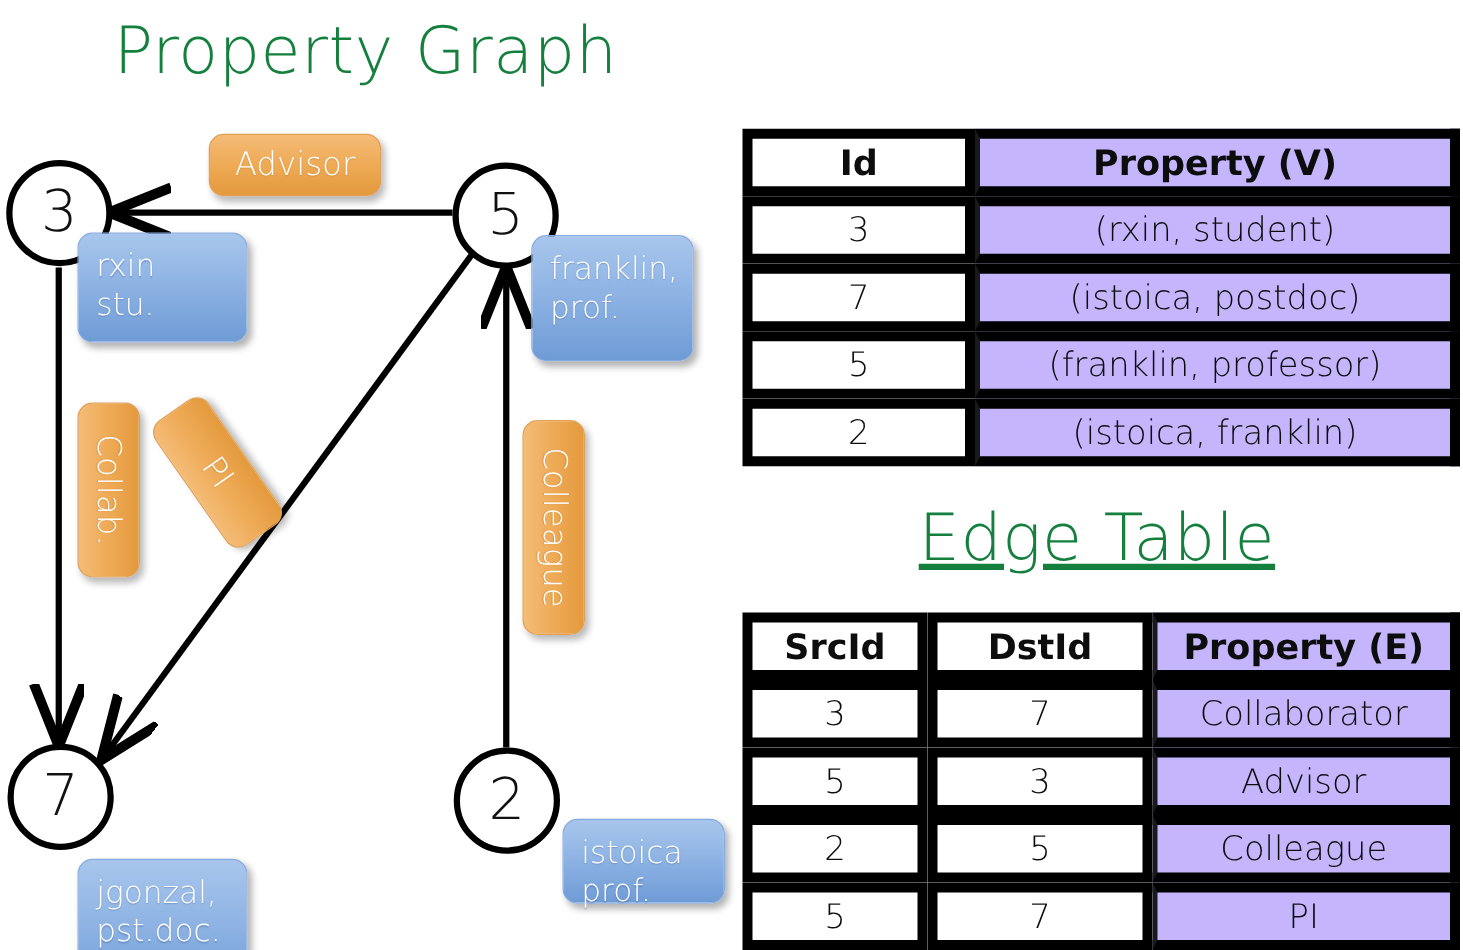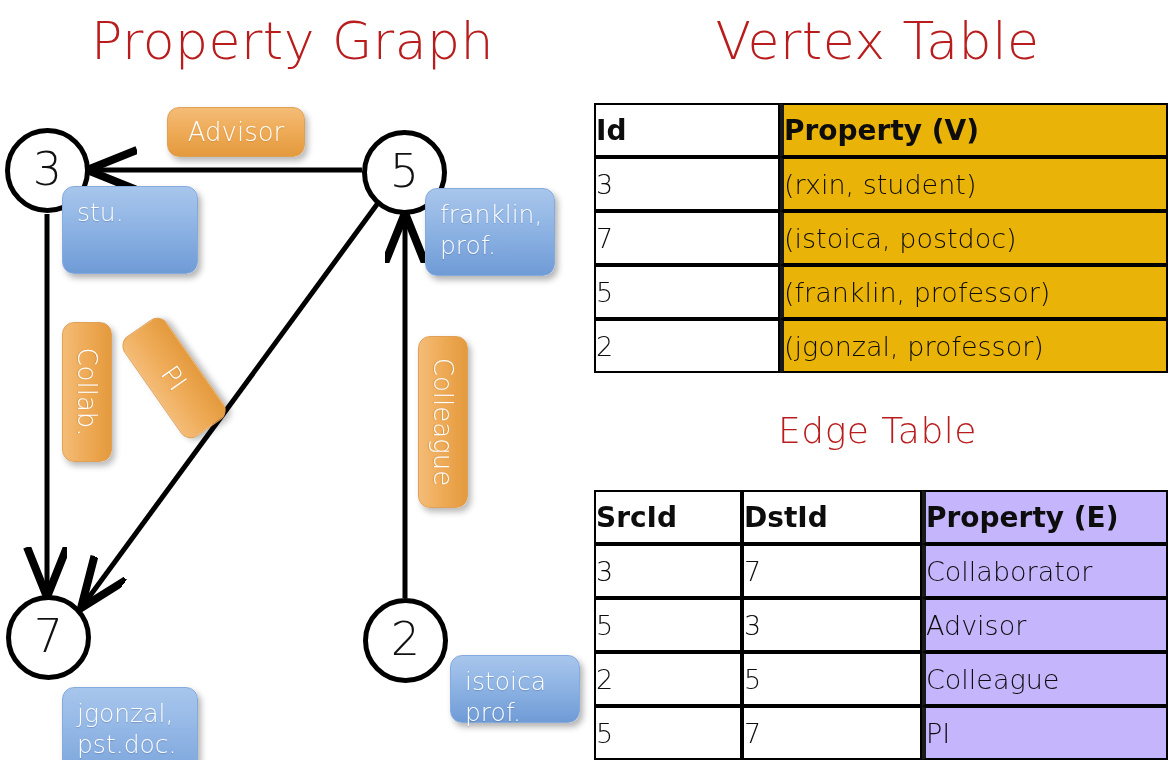--- a/index.html
+++ b/index.html
@@ -8,27 +8,27 @@
     font-family:"Liberation Sans", sans-serif;
     color:#000;
   }
   .stage{position:absolute;left:0;top:0;width:1170px;height:760px;}
 
   
   .title{
     position:absolute;text-align:center;
     font-family:"DejaVu Sans", sans-serif;
     font-weight:300;
-    color:#b91c1c;
+    color:#15803d;
     letter-spacing:0.5px;
     white-space:nowrap;
   }
   #title-property-graph{left:0;top:10px;width:585px;font-size:52px;line-height:62px;}
   #title-vertex-table{left:585px;top:10px;width:585px;font-size:52px;line-height:62px;}
-  #title-edge-table{left:585px;top:400px;width:585px;font-size:36px;line-height:62px;}
+  #title-edge-table{left:585px;top:400px;width:585px;font-size:52px;line-height:62px;text-decoration:underline;}
 
   
   #graph-svg{position:absolute;left:0;top:0;width:585px;height:760px;}
 
   
   .node{
     position:absolute;border-radius:50%;
     background:#ffffff;border:5px solid #000;
     box-sizing:border-box;
     display:flex;align-items:center;justify-content:center;
@@ -70,32 +70,32 @@
   }
   .obox .lbl{white-space:nowrap;font-size:26px;line-height:26px;}
   .obox.vert{
     background:linear-gradient(90deg,#f4bc77 0%,#eeaa56 50%,#e49a3d 100%);
   }
   .obox.vert .lbl{transform:rotate(90deg);}
 
   
   .tbl{position:absolute;border-collapse:separate;border-spacing:0;}
   .tbl td,.tbl th{
-    border:2px solid #000000;
+    border:8px solid #000000;
     font-family:"DejaVu Sans", sans-serif;
     font-weight:300;
     font-size:27px;
-    text-align:left;
+    text-align:center;
     color:#0d0d0d;
     padding:0;
     box-sizing:border-box;
     background:#ffffff;
   }
   .tbl th{font-weight:700;font-size:28px;}
-  .tbl .blue{background:#eab308;}
+  .tbl .blue{background:#c4b5fd;}
   .tbl .orange{background:#c4b5fd;}
   .tbl .sep{border-left:4px solid #1a1a1a;}
 
   #vertex-table{left:594px;top:103px;}
   #vertex-table td,#vertex-table th{height:54px;}
   #vertex-table .c-id{width:186px;}
   #vertex-table .c-prop{width:388px;}
 
   #edge-table{left:594px;top:490px;}
   #edge-table td,#edge-table th{height:54px;}
@@ -103,21 +103,20 @@
   #edge-table .c-dst{width:180px;}
   #edge-table .c-prop{width:246px;}
 </style>
 </head>
 <body>
 
 <div class="stage">
 
   <div class="title" id="title-property-graph">Property Graph</div>
 
-  <div class="title" id="title-vertex-table">Vertex Table</div>
 
   <div class="title" id="title-edge-table">Edge Table</div>
 
   <svg id="graph-svg" viewBox="0 0 585 760" xmlns="http://www.w3.org/2000/svg">
     <defs>
       <marker id="ah" markerWidth="12" markerHeight="12" refX="9" refY="4" orient="auto" markerUnits="strokeWidth">
         <path d="M0,0 L10,4 L0,8" fill="none" stroke="#000" stroke-width="1.6"></path>
       </marker>
     </defs>
 
@@ -140,24 +139,25 @@
 
   <div class="node" id="node-7" style="left:6px;top:595px;width:85px;height:85px;">
     <span>7</span>
   </div>
 
   <div class="node" id="node-2" style="left:363px;top:598px;width:85px;height:85px;">
     <span>2</span>
   </div>
 
   <div class="pbox" style="left:62px;top:186px;width:136px;height:88px;">
+    <div>rxin</div>
     <div>stu.</div>
   </div>
 
-  <div class="pbox" style="left:425px;top:188px;width:130px;height:88px;">
+  <div class="pbox" style="left:425px;top:188px;width:130px;height:101px;">
     <div>franklin,</div>
     <div>prof.</div>
   </div>
 
   <div class="pbox" style="left:62px;top:671px;width:136px;height:112px;margin-top:16px;">
     <div>jgonzal,</div>
     <div>pst.doc.</div>
   </div>
 
   <div class="pbox" style="left:450px;top:655px;width:130px;height:68px;">
@@ -196,21 +196,21 @@
       <tr>
         <td class="c-id">7</td>
         <td class="c-prop blue sep">(istoica, postdoc)</td>
       </tr>
       <tr>
         <td class="c-id">5</td>
         <td class="c-prop blue sep">(franklin, professor)</td>
       </tr>
       <tr>
         <td class="c-id">2</td>
-        <td class="c-prop blue sep">(jgonzal, professor)</td>
+        <td class="c-prop blue sep">(istoica, franklin)</td>
       </tr>
     </tbody>
   </table>
 
   <table class="tbl" id="edge-table">
     <thead>
       <tr>
         <th class="c-src">SrcId</th>
         <th class="c-dst">DstId</th>
         <th class="c-prop orange sep">Property (E)</th>

